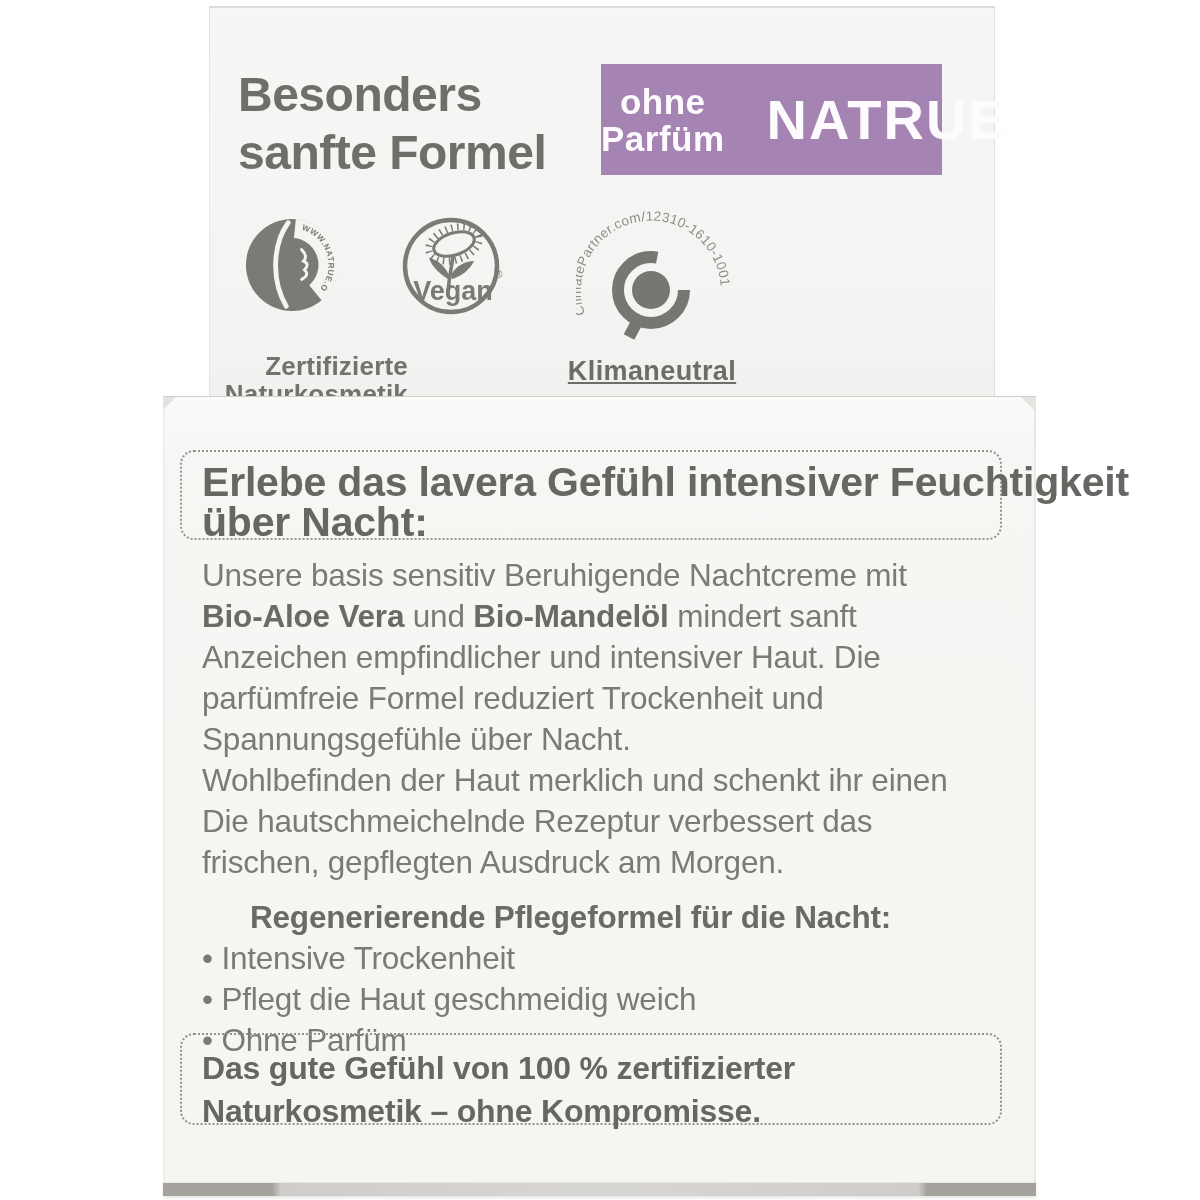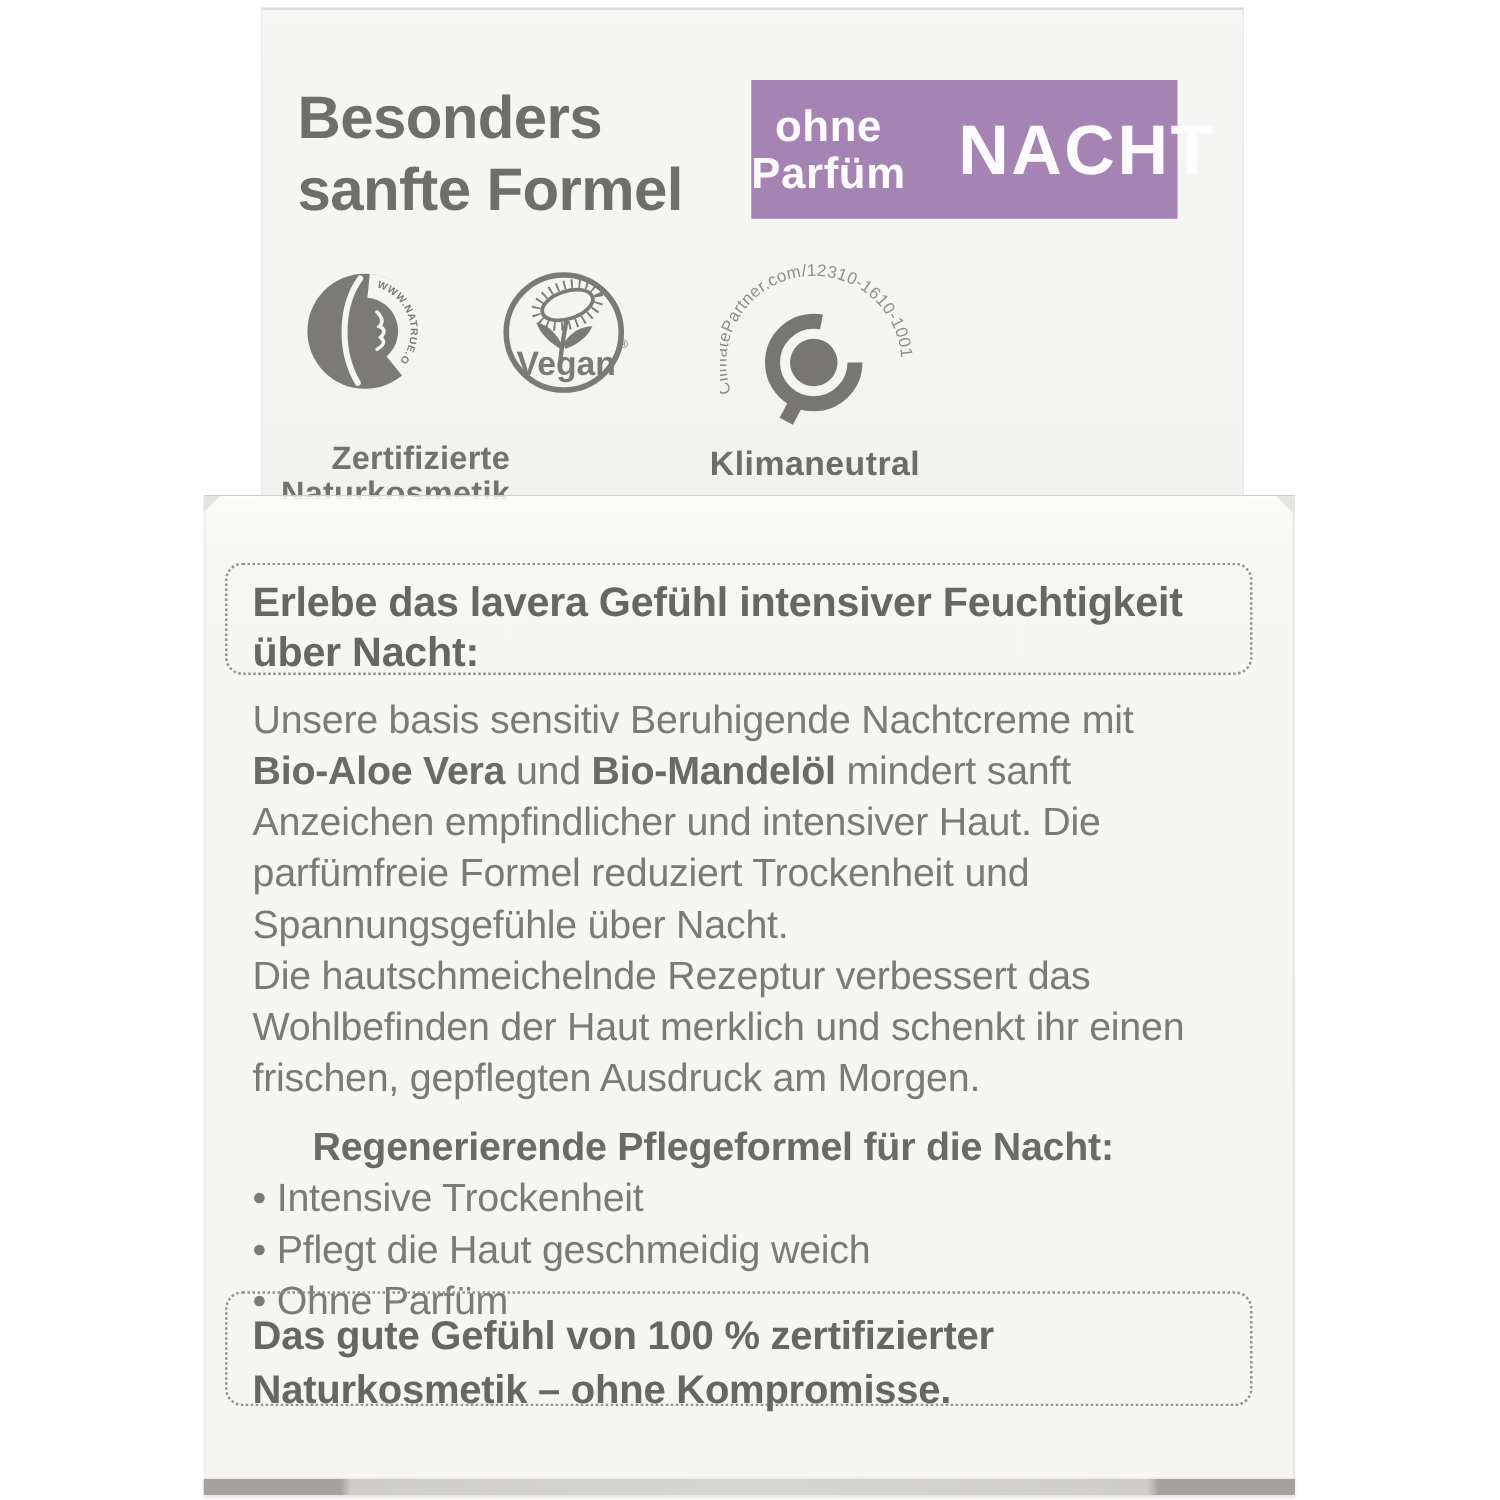--- a/index.html
+++ b/index.html
@@ -32,21 +32,21 @@
   .badge-left{font-size:35px;line-height:37px;text-align:center;font-weight:bold;letter-spacing:0.5px;}
   .badge-divider{width:2px;height:72px;background:rgba(255,255,255,0.55);margin:0 20px 0 22px;}
   .badge-right{font-size:56px;font-weight:bold;letter-spacing:2px;}
   .logo-svg{position:absolute;}
   .natrue-caption{
     position:absolute;left:-22px;top:344px;width:220px;text-align:right;
     font-size:26px;line-height:28px;color:#73726e;font-weight:bold;letter-spacing:0.2px;
   }
   .climate-caption{
     position:absolute;left:342px;top:349px;width:200px;text-align:center;
-    font-size:27px;line-height:28px;color:#6d6c68;font-weight:bold;letter-spacing:0.4px;
+    font-size:27px;line-height:28px;color:#6d6c68;font-weight:bold;letter-spacing:0.4px;text-decoration:underline;
   }
   
   .front{
     position:absolute;left:163px;top:397px;width:873px;height:785px;
     background:linear-gradient(180deg,#fafaf8 0%,#f6f6f4 8%,#f5f5f2 100%);
     border-top:2px solid #fbfbf9;
     box-shadow:0 -1px 0 #cfcecb, inset 2px 0 0 #f0efec, inset -2px 0 0 #e9e8e5;
     box-sizing:border-box;
     z-index:2;
   }
@@ -68,21 +68,21 @@
     box-shadow:0 2px 3px rgba(0,0,0,0.10);
     z-index:2;
   }
   .dashed-box{
     position:absolute;left:17px;width:822px;box-sizing:border-box;
     border:2px dotted #93928e;border-radius:14px;
     padding:10px 10px 0 20px;
   }
   .headline-box{top:51px;height:90px;}
   .bottom-box{top:634px;height:92px;padding-top:12px;}
-  .box-text{font-size:33px;line-height:40px;font-weight:bold;color:#676662;letter-spacing:-0.2px;}
+  .box-text{font-size:41px;line-height:40px;font-weight:bold;color:#676662;letter-spacing:-0.2px;}
   .bottom-box .box-text{font-size:32px;line-height:43px;}
   .body-copy{
     position:absolute;left:39px;top:156px;
     font-size:31.5px;line-height:41px;color:#7b7a75;letter-spacing:-0.2px;
   }
   .body-copy b{font-weight:bold;color:#6b6a65;}
   .benefits{
     position:absolute;left:39px;top:498px;
     font-size:31.5px;line-height:41px;color:#7b7a75;letter-spacing:-0.2px;
   }
@@ -99,21 +99,21 @@
     <div class="tl">Besonders</div>
     <div class="tl">sanfte Formel</div>
   </div>
 
   <div class="badge">
     <div class="badge-left">
       <div>ohne</div>
       <div>Parfüm</div>
     </div>
     <div class="badge-divider"></div>
-    <div class="badge-right">NACHT</div>
+    <div class="badge-right">NATRUE</div>
   </div>
 
   <svg class="logo-svg" style="left:34px;top:209px" width="96" height="96" viewBox="0 0 100 100">
     <circle cx="50" cy="50" r="48" fill="#7b7a76"></circle>
 
     <path d="M54 2 A48 48 0 0 1 81 87 L68 71 A28 28 0 0 0 52 22 Z" fill="#f4f4f2"></path>
 
     <path d="M46 6 C30 28 28 66 44 93" stroke="#f4f4f2" stroke-width="5" fill="none" stroke-linecap="round"></path>
 
     <path d="M60 34 q7 7 2 12 q7 3 1 9 q6 5 -3 10" stroke="#f4f4f2" stroke-width="3" fill="none" stroke-linecap="round"></path>
@@ -162,22 +162,22 @@
       <div class="tl">über Nacht:</div>
     </div>
   </div>
 
   <div class="body-copy">
       <div class="tl"><span>Unsere basis sensitiv Beruhigende Nachtcreme mit</span></div>
       <div class="tl"><b>Bio-Aloe Vera</b><span> und </span><b>Bio-Mandelöl</b><span> mindert sanft</span></div>
       <div class="tl"><span>Anzeichen empfindlicher und intensiver Haut. Die</span></div>
       <div class="tl"><span>parfümfreie Formel reduziert Trockenheit und</span></div>
       <div class="tl"><span>Spannungsgefühle über Nacht.</span></div>
+      <div class="tl"><span>Wohlbefinden der Haut merklich und schenkt ihr einen</span></div>
       <div class="tl"><span>Die hautschmeichelnde Rezeptur verbessert das</span></div>
-      <div class="tl"><span>Wohlbefinden der Haut merklich und schenkt ihr einen</span></div>
       <div class="tl"><span>frischen, gepflegten Ausdruck am Morgen.</span></div>
     </div>
 
   <div class="benefits">
     <div class="tl heading">Regenerierende Pflegeformel für die Nacht:</div>
     <div>
         <div class="tl">• Intensive Trockenheit</div>
         <div class="tl">• Pflegt die Haut geschmeidig weich</div>
         <div class="tl">• Ohne Parfüm</div>
       </div>

